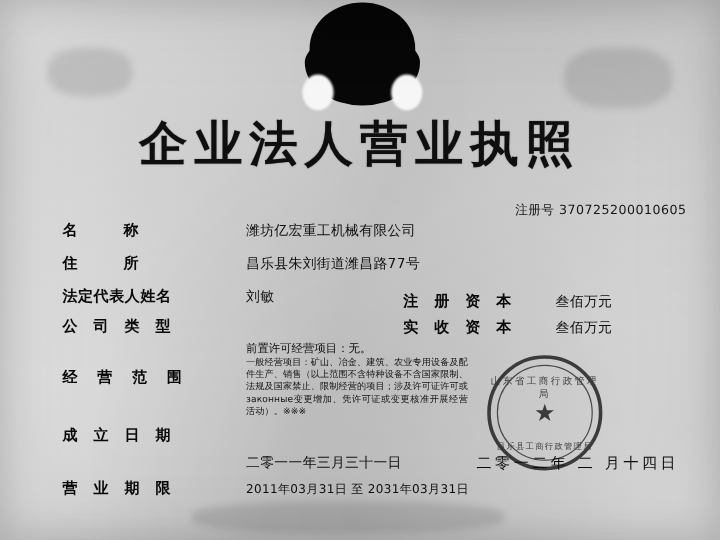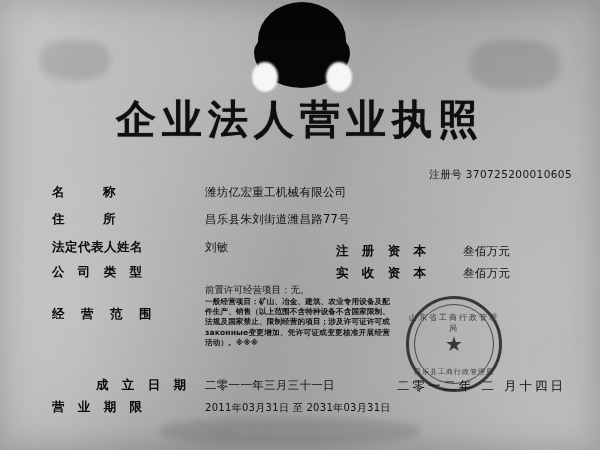--- a/index.html
+++ b/index.html
@@ -11,21 +11,21 @@
     width: 600px;
     height: 450px;
     overflow: hidden;
     font-family: "DejaVu Sans", sans-serif;
   }
 
   #license {
     position: relative;
     width: 600px;
     height: 450px;
-    background: #14b8a6;
+    background: #c4b5fd;
     overflow: hidden;
     filter: grayscale(1) contrast(1.05);
   }
 
   
   .paper-noise {
     position: absolute;
     inset: 0;
     background:
       radial-gradient(ellipse at 12% 18%, rgba(0,0,0,0.055), rgba(0,0,0,0) 45%),
@@ -234,23 +234,23 @@
   <div class="field-label" style="left:52px; top:211px;">住　　所</div>
   <div class="field-value" style="left:205px; top:212px;">昌乐县朱刘街道潍昌路77号</div>
 
   <div class="field-label" style="left:52px; top:239px; letter-spacing:0.5px;">法定代表人姓名</div>
   <div class="field-value" style="left:205px; top:240px;">刘敏</div>
 
   <div class="field-label" style="left:52px; top:264px;">公 司 类 型</div>
 
   <div class="field-label" style="left:52px; top:306px;font-family:Liberation Mono, monospace;">经 营 范 围</div>
   <div class="scope-first">前置许可经营项目：无。</div>
-  <div class="scope-block" style="top:297px;font-weight:bold;">一般经营项目：矿山、冶金、建筑、农业专用设备及配件生产、销售（以上范围不含特种设备不含国家限制、法规及国家禁止、限制经营的项目；涉及许可证许可或законные变更增加、凭许可证或变更核准开展经营活动）。※※※</div>
-
-  <div class="field-label" style="left:52px; top:377px;margin-left:44px;">成 立 日 期</div>
+  <div class="scope-block" style="top:297px;">一般经营项目：矿山、冶金、建筑、农业专用设备及配件生产、销售（以上范围不含特种设备不含国家限制、法规及国家禁止、限制经营的项目；涉及许可证许可或законные变更增加、凭许可证或变更核准开展经营活动）。※※※</div>
+
+  <div class="field-label" style="left:52px; top:355px;">成 立 日 期</div>
   <div class="field-value" style="left:205px; top:378px;">二零一一年三月三十一日</div>
 
   <div class="field-label" style="left:52px; top:399px;">营 业 期 限</div>
   <div class="field-value" style="left:205px; top:401px; font-size:10px;">2011年03月31日 至 2031年03月31日</div>
 
   <div class="field-label" style="left:336px; top:243px;">注 册 资 本</div>
   <div class="field-value" style="left:463px; top:244px;">叁佰万元</div>
 
   <div class="field-label" style="left:336px; top:265px;">实 收 资 本</div>
   <div class="field-value" style="left:463px; top:266px;">叁佰万元</div>

